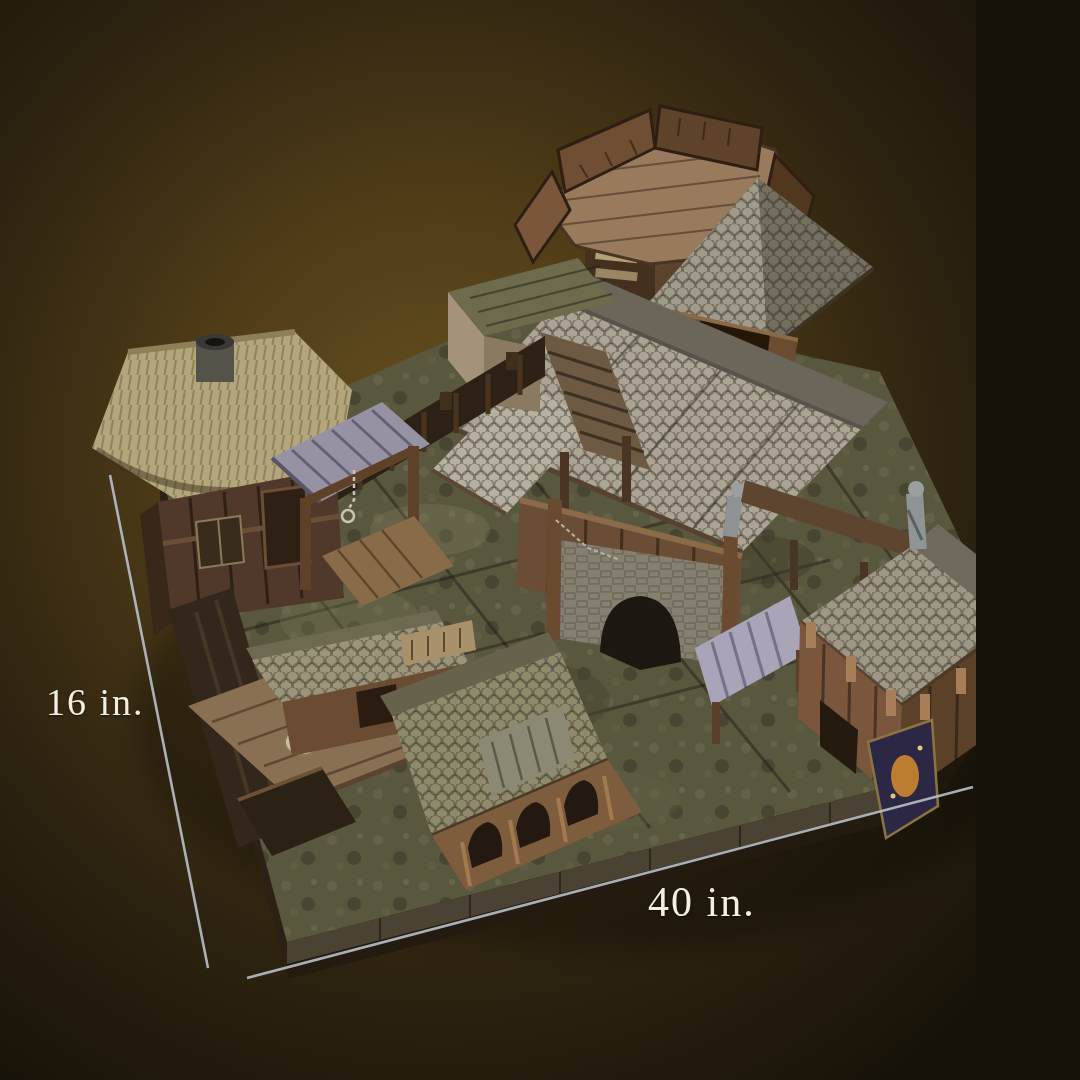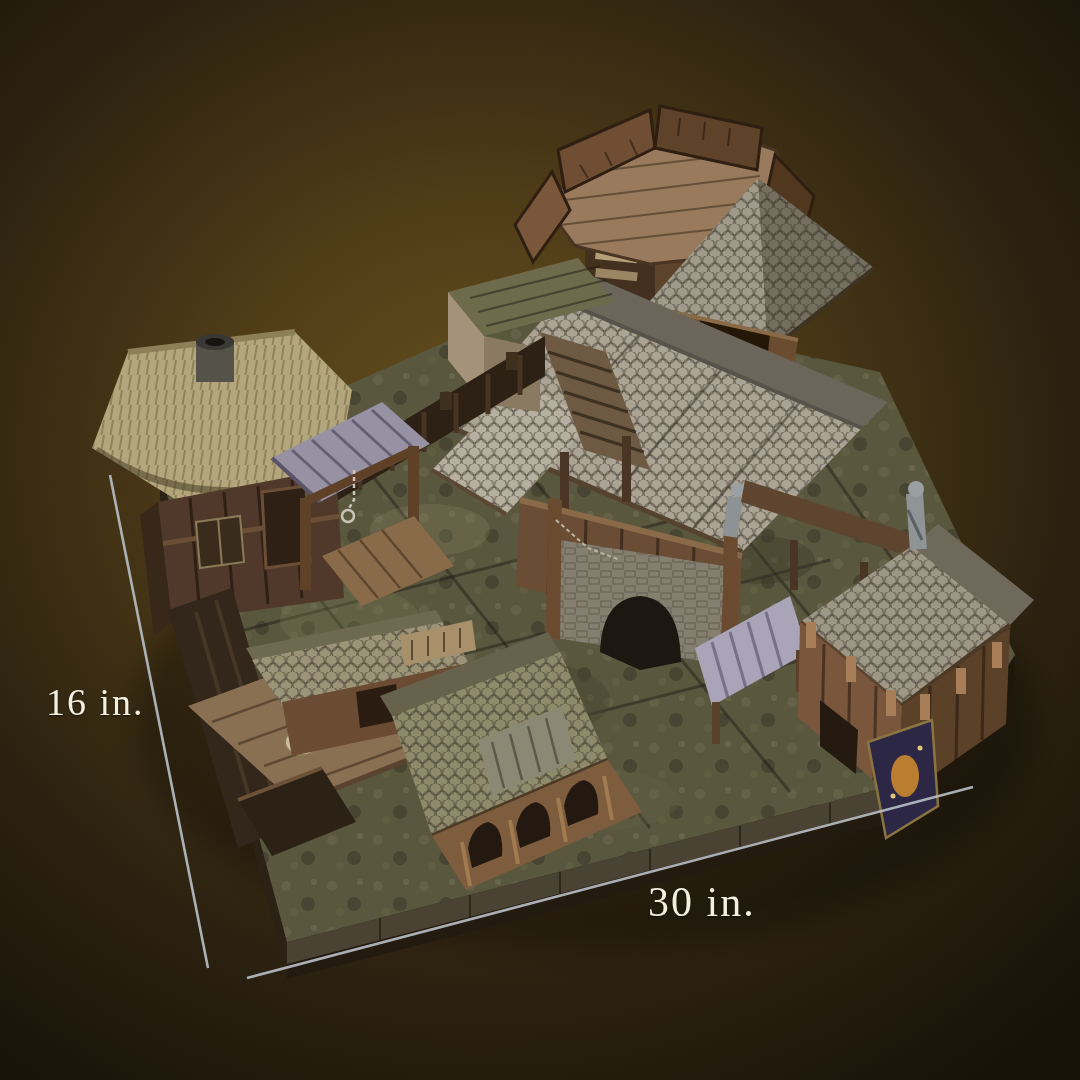--- a/index.html
+++ b/index.html
@@ -1,17 +1,17 @@
 <!DOCTYPE html>
 <html><head>
 <meta charset="utf-8">
 <style>
   html,body{margin:0;padding:0;background:#171208;}
   .stage{
-    position:relative;width:1080px;height:1080px;overflow:hidden;
+    position:relative;width:976px;height:1080px;overflow:hidden;
     background:radial-gradient(ellipse 78% 72% at 45% 42%, #66501f 0%, #503d18 32%, #2c2210 68%, #171208 100%);
     font-family:"Liberation Serif","DejaVu Serif",serif;
     text-align:right;
   }
   .illus{position:absolute;left:0;top:0;}
   .dim-label{
     position:absolute;color:#f5efdf;letter-spacing:2px;
     text-shadow:0 1px 2px rgba(0,0,0,.6);
     font-family:"Liberation Serif","DejaVu Serif",serif;
   }
@@ -368,14 +368,14 @@
       </g>
     </g>
   </svg>
 
   <svg class="overlay" width="1080" height="1080" viewBox="0 0 1080 1080">
     <line x1="110" y1="475" x2="208" y2="968" stroke="#b9c0c8" stroke-width="2.6" opacity="0.9"></line>
     <line x1="247" y1="978" x2="973" y2="787" stroke="#b9c0c8" stroke-width="2.6" opacity="0.9"></line>
   </svg>
 
   <div class="dim-label dim-h">16 in.</div>
-  <div class="dim-label dim-w">30 in.</div>
+  <div class="dim-label dim-w">40 in.</div>
 </div>
 
 </body></html>

